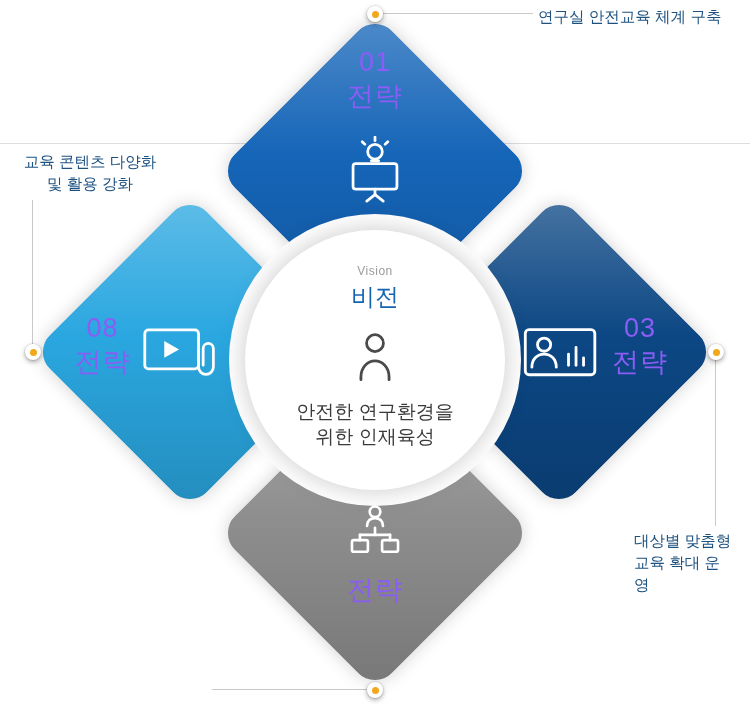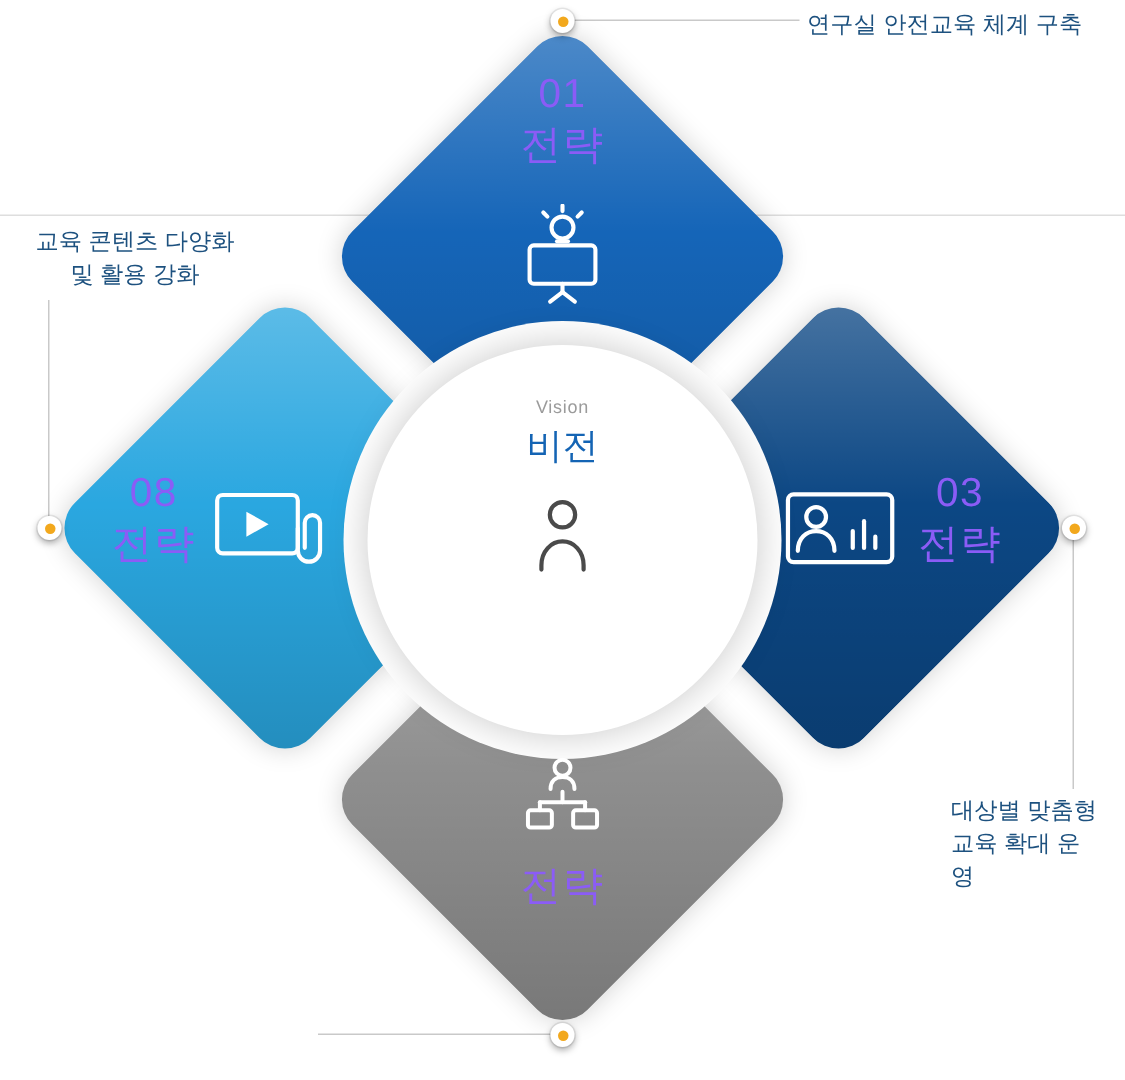--- a/index.html
+++ b/index.html
@@ -87,21 +87,22 @@
   <div class="center-circle">
     <div class="vision-eyebrow">Vision</div>
     <div class="vision-title">비전</div>
     <div class="center-person">
       <svg width="60" height="62" viewBox="0 0 64 66" fill="none" stroke="#4a4a4a" stroke-width="3" stroke-linecap="round">
         <circle cx="32" cy="15" r="9"></circle>
         <path d="M17 54 v-3 c0-10 7-17 15-17 s15 7 15 17 v3"></path>
       </svg>
     </div>
     <div class="vision-subtitle">
-      <br>
+      <span>안전한 연구환경을</span><br>
+      <span>위한 인재육성</span>
     </div>
   </div>
 
   <div class="d-content dc-top-text">
     <div class="d-num">01</div>
     <div class="d-lab">전략</div>
   </div>
   <div class="d-content dc-top-icon">
     <svg width="64" height="68" viewBox="0 0 70 74" fill="none" stroke="#fff" stroke-width="3" stroke-linecap="round" stroke-linejoin="round">
       <line x1="35" y1="1" x2="35" y2="5"></line>

